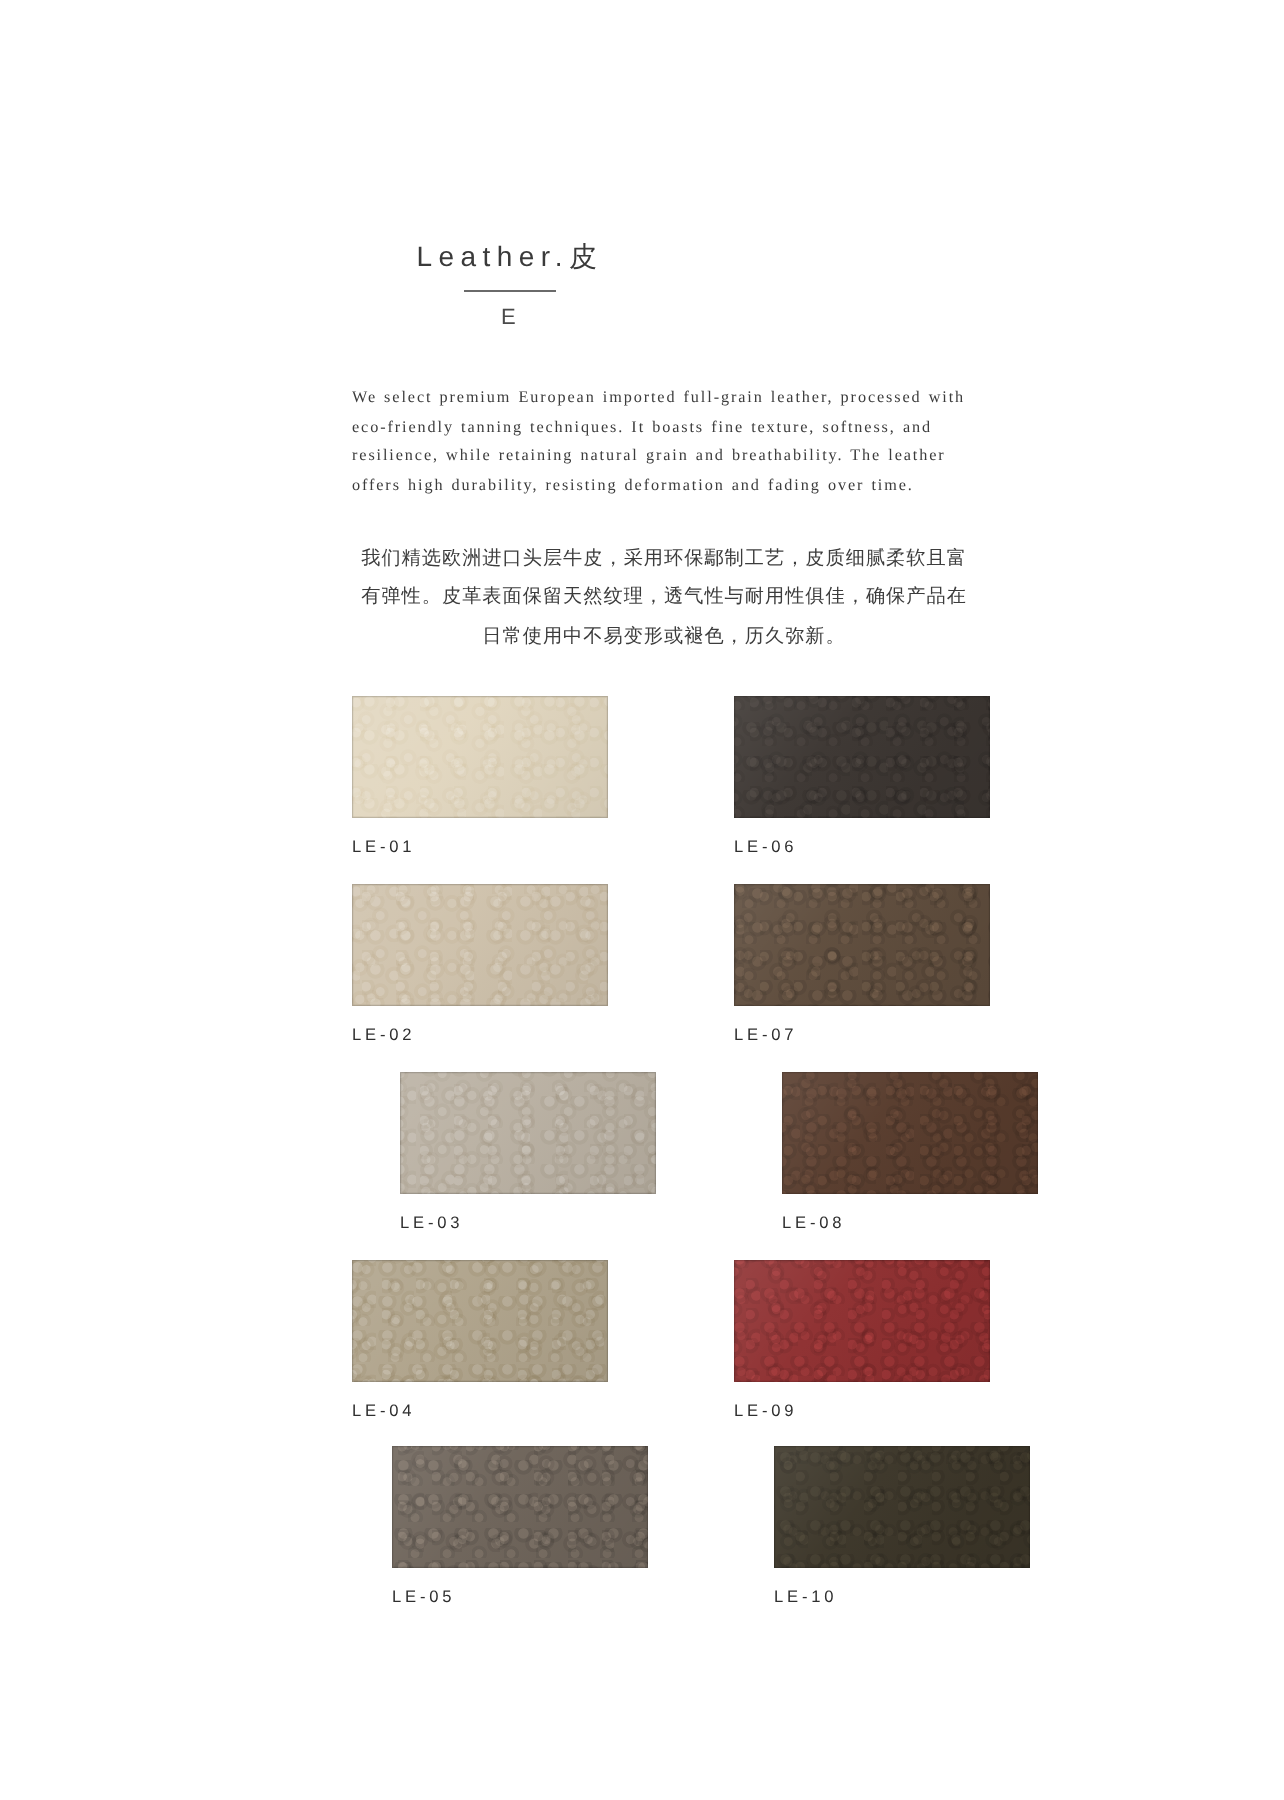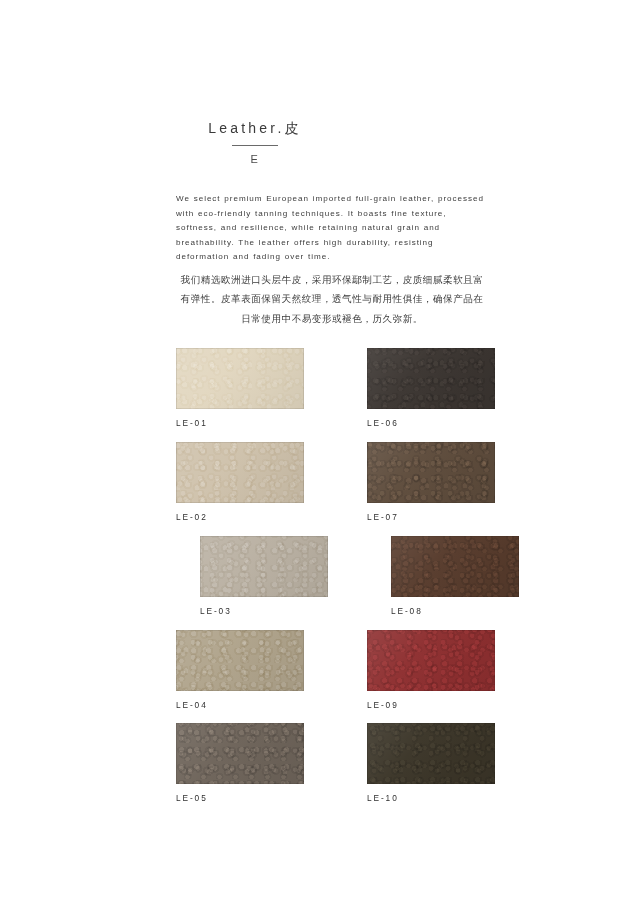--- a/index.html
+++ b/index.html
@@ -58,20 +58,21 @@
     position: absolute;
     left: 176px;
     top: 184px;
     width: 312px;
     font-size: 8.1px;
     line-height: 14.6px;
     letter-spacing: 0.95px;
     color: #3c3c3c;
     text-align: left;
     word-spacing: 0.6px;
+    font-family: Liberation Serif, serif;
   }
   .copy-cn {
     position: absolute;
     left: 176px;
     top: 260px;
     width: 312px;
     font-size: 9.6px;
     line-height: 19.5px;
     letter-spacing: 0.5px;
     color: #3c3c3c;
@@ -89,21 +90,21 @@
   .swatch-cell {
     position: absolute;
     width: 132px;
   }
   .swatch-cell.col-left  { left: 0px; }
   .swatch-cell.col-right { left: 191px; }
   .swatch-cell.row-0 { top: 0px; }
   .swatch-cell.row-1 { top: 94px; }
   .swatch-cell.row-2 { top: 188px; padding-left: 24px; }
   .swatch-cell.row-3 { top: 282px; }
-  .swatch-cell.row-4 { top: 375px; }
+  .swatch-cell.row-4 { top: 375px; margin-left: 20px; }
 
   .swatch-chip {
     position: relative;
     width: 128px;
     height: 61px;
     overflow: hidden;
     background-color: #cfc6b4;
   }
   
   .swatch-chip .grain {

